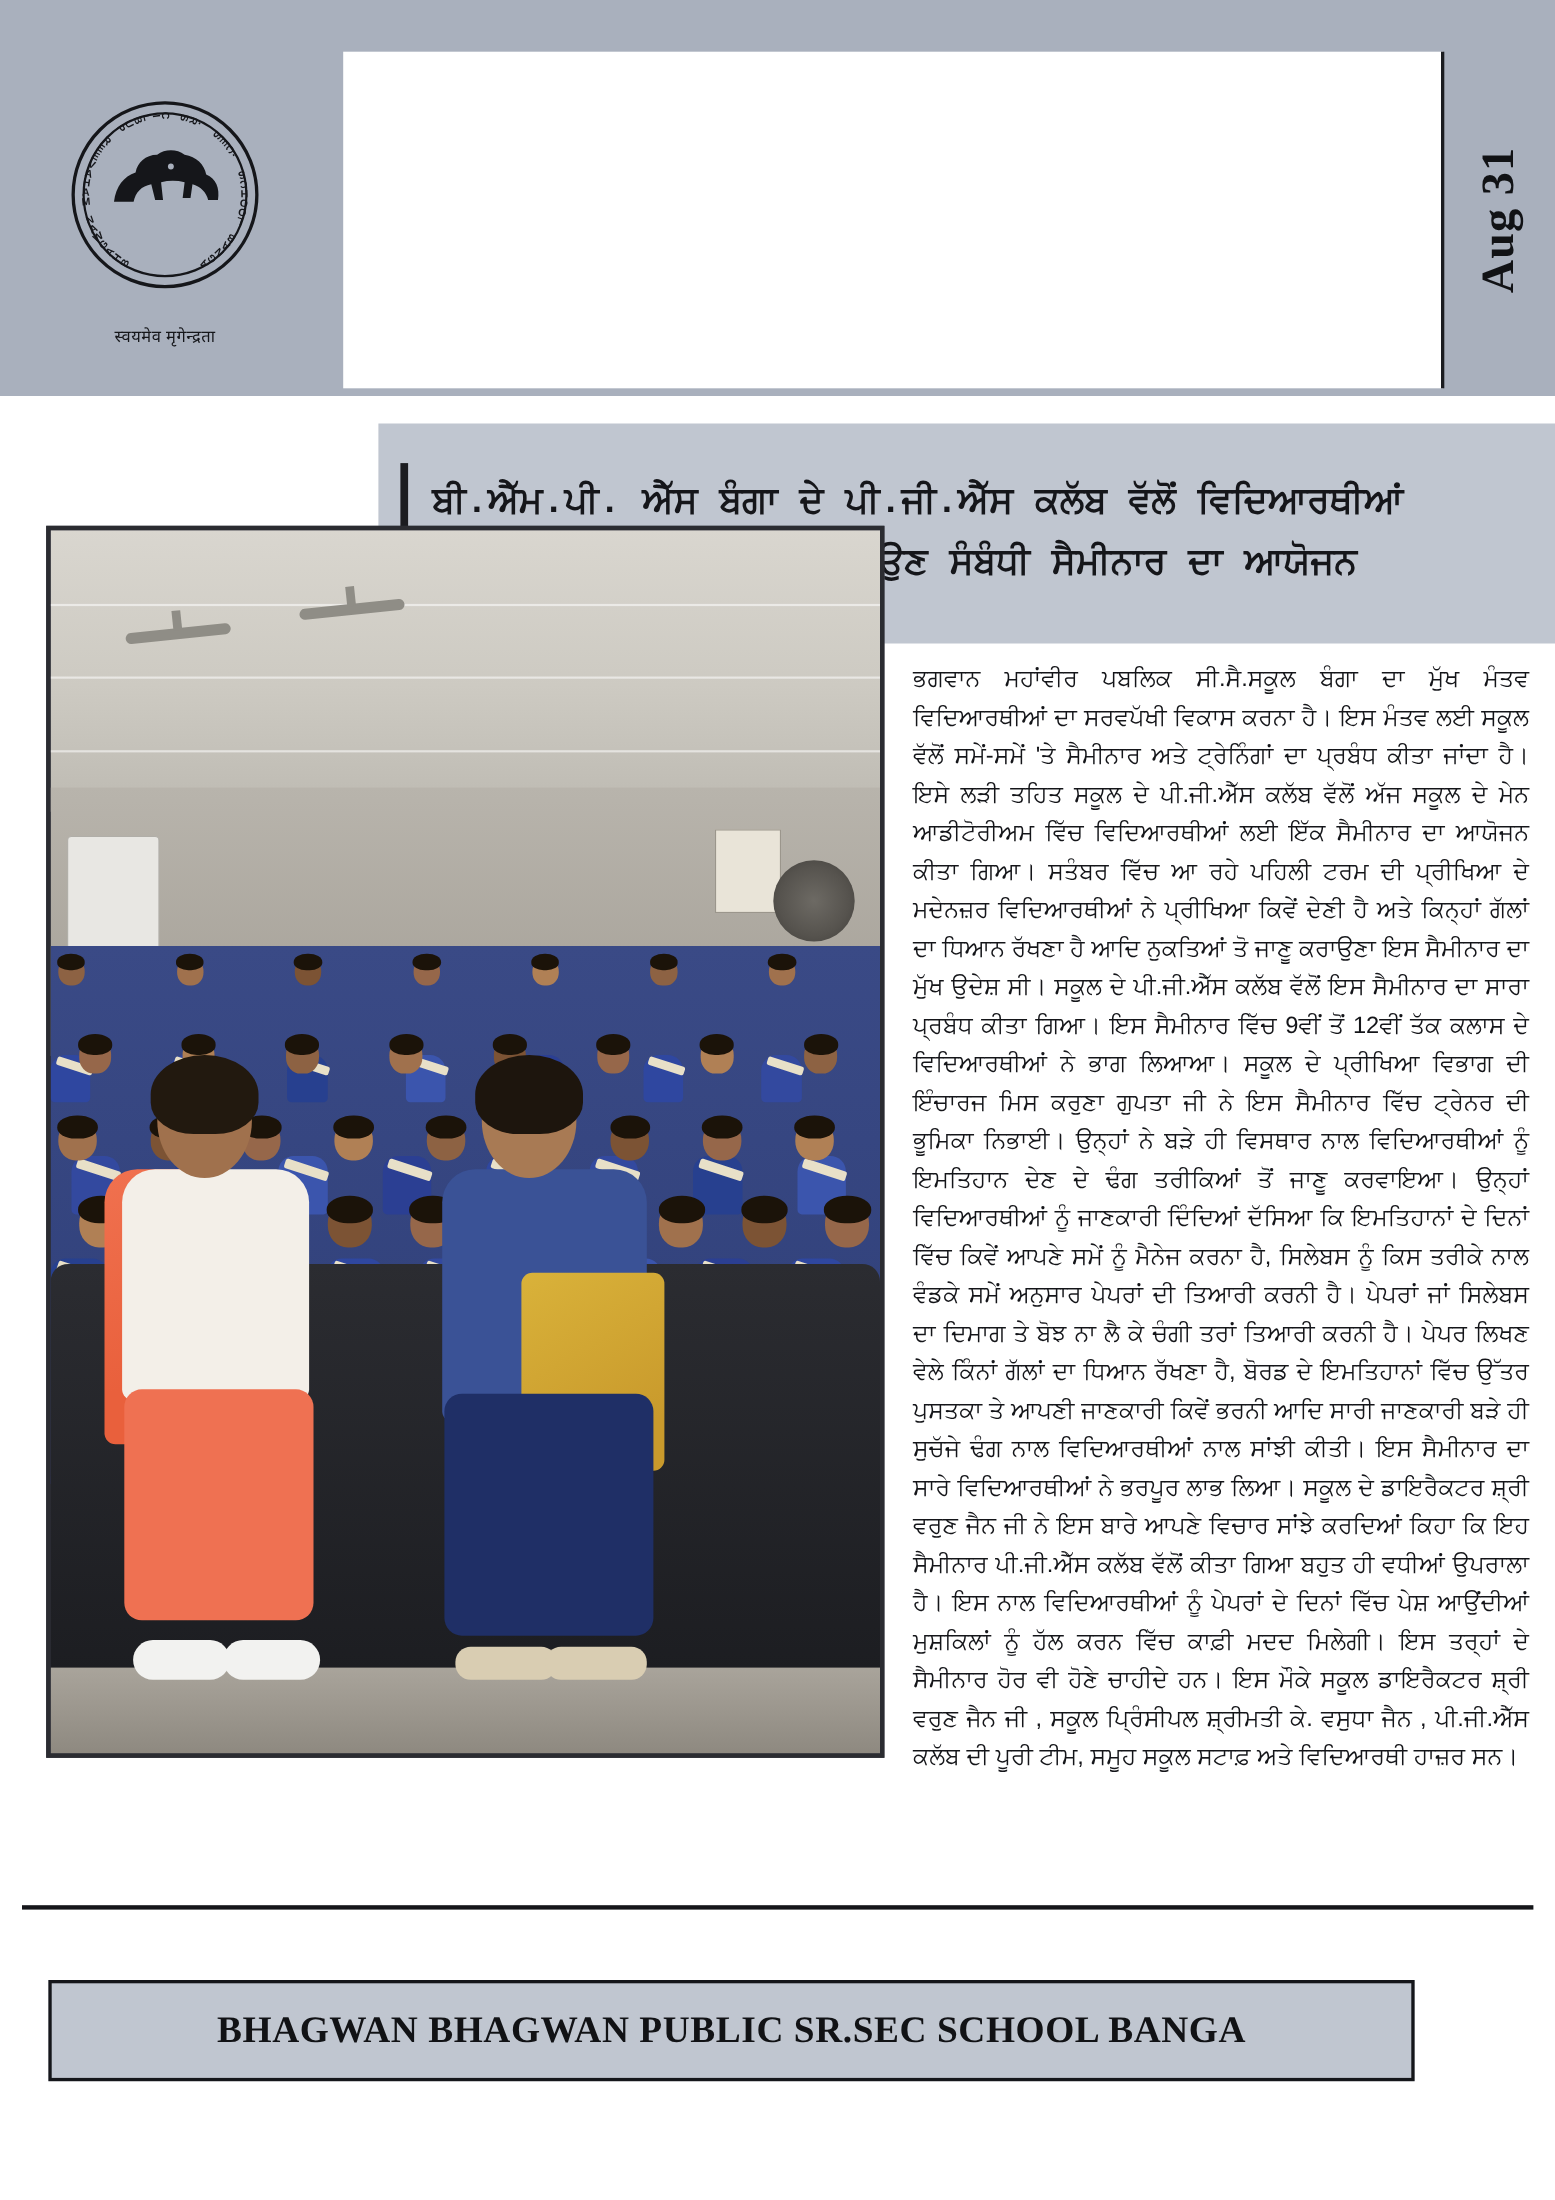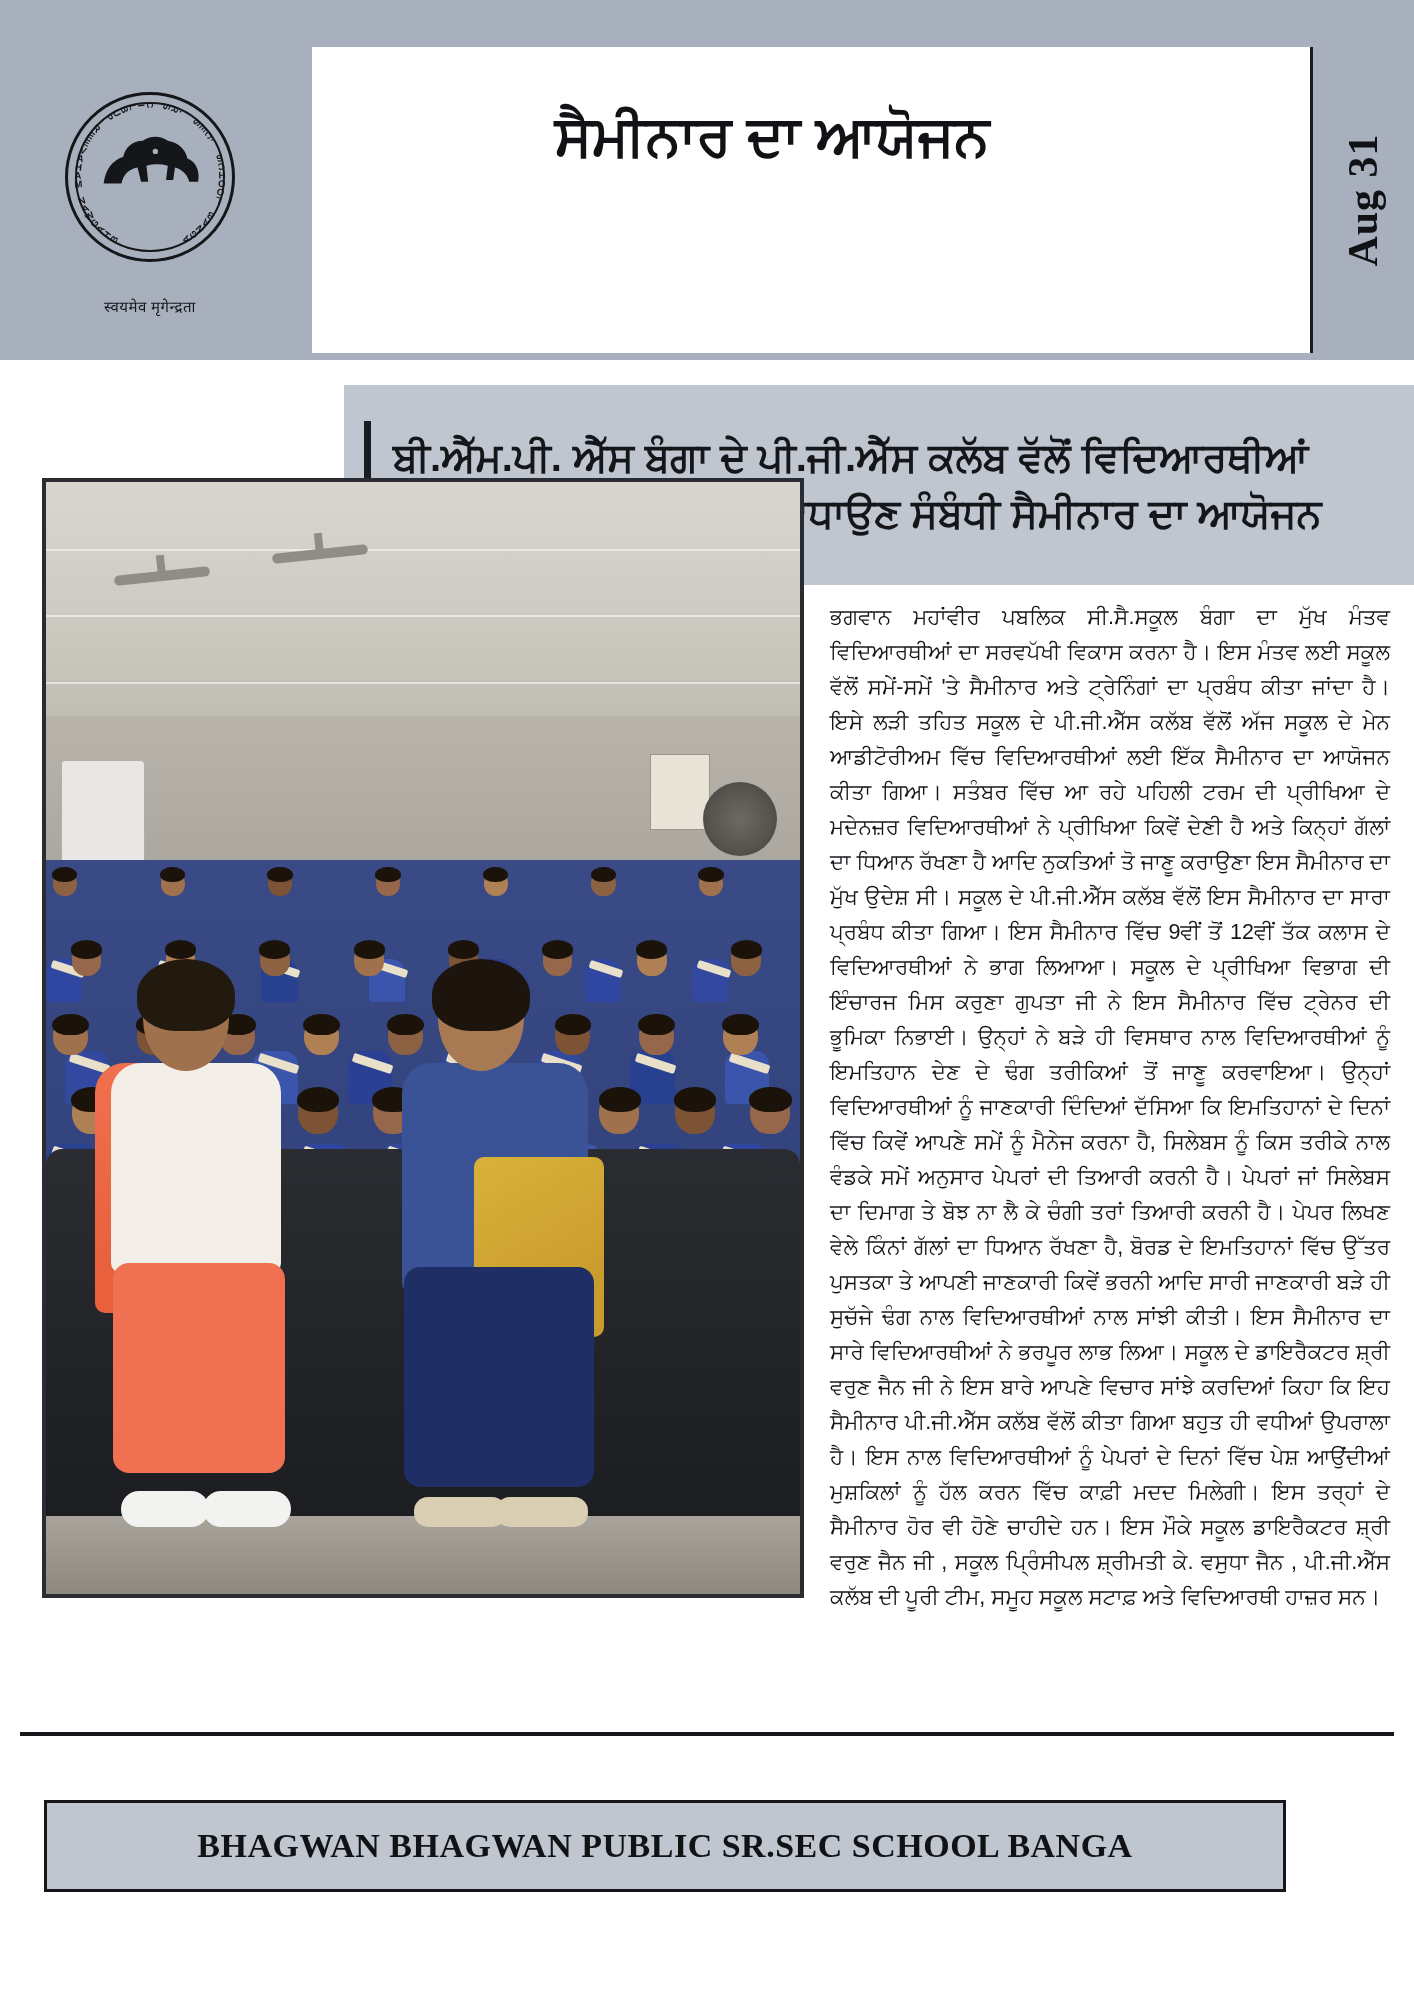--- a/index.html
+++ b/index.html
@@ -180,23 +180,23 @@
   .subtitle-accent {
     width: 7px;
     height: 128px;
     background: #1b1c20;
     margin-left: 20px;
     flex: none;
   }
   .subtitle-text {
     margin-left: 22px;
     margin-right: 30px;
-    font-family: Liberation Sans, sans-serif;
+    font-family: Liberation Mono, monospace;
     font-weight: bold;
-    font-size: 40px;
+    font-size: 33px;
     line-height: 56px;
     color: #15161a;
   }
 
   
   .photo-frame {
     position: absolute;
     left: 42px;
     top: 478px;
     width: 762px;
@@ -459,21 +459,20 @@
           <path d="M8 60 C10 44 18 34 30 30 C32 20 40 12 52 12 C60 6 72 6 80 12 C92 14 100 22 102 32 C112 36 116 46 114 58 L104 58 C102 50 96 44 88 42 L86 56 L78 56 L80 40 C72 38 64 38 56 40 L58 58 L50 58 L46 42 C36 44 30 50 28 60 Z" fill="#15161a"></path>
           <circle cx="66" cy="24" r="3" fill="#a9b0bd"></circle>
         </svg>
       </div>
       <div class="logo-banner">स्वयमेव मृगेन्द्रता</div>
     </div>
   </div>
 
   <div class="title-panel">
     <div class="headline">
-      <div>ਸੈਮੀਨਾਰ ਦਾ ਆਯੋਜਨ</div>
     </div>
   </div>
 
   <div class="date-sep"></div>
   <div class="date-vertical">
     <span>Aug 31</span>
   </div>
 </div>
 
 <div class="subtitle-bar">

